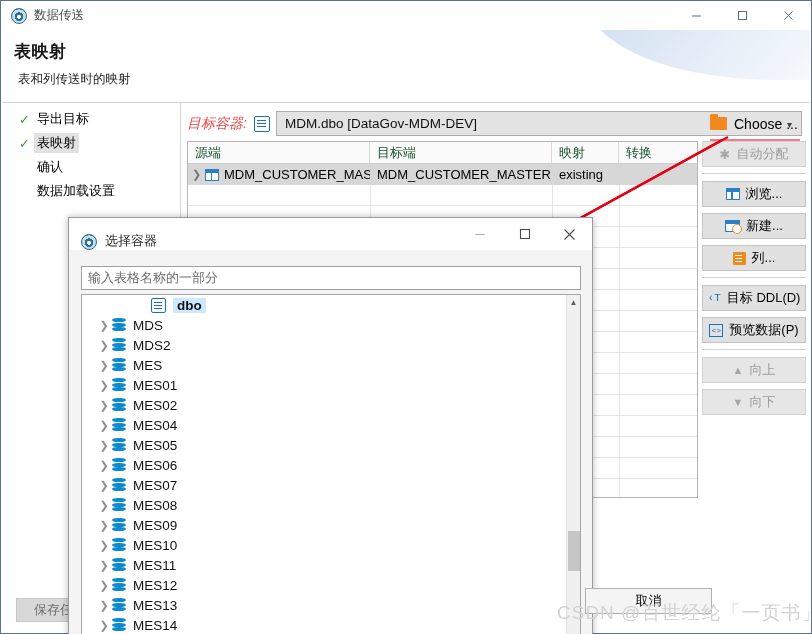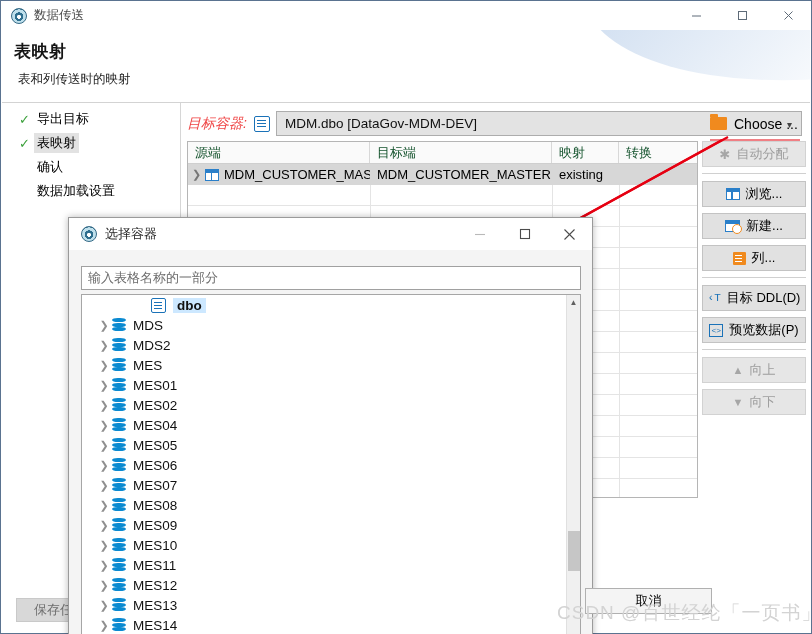--- a/index.html
+++ b/index.html
@@ -134,21 +134,21 @@
   }
 
   
   .arrow-svg { position:absolute; left:0; top:0; width:812px; height:634px; pointer-events:none; }
 
   
   .dialog {
     position:absolute; left:68px; top:217px; width:525px; height:430px;
     background:#f4f4f4; border:1px solid #9a9a9a; box-shadow:0 0 7px rgba(0,0,0,.28);
   }
-  .dlg-title { position:relative; height:32px; background:#fff; display:flex; align-items:center; }
+  .dlg-title { position:relative; height:32px; background:#fff; display:flex; align-items:flex-end; }
   .dlg-ico {
     width:16px;height:16px;margin-left:12px;margin-right:8px;border-radius:50%;
     background: radial-gradient(circle at 50% 55%, #ffffff 0 18%, #2e6e8e 19% 42%, #bfe0ec 43% 70%, #2e6e8e 71% 100%);
     border:1px solid #356a86; flex:none;
   }
   .dlg-title-text { font-size:13px; color:#1f1f1f; }
   .dlg-wc { position:absolute; right:0; top:0; height:32px; display:flex; }
   .dwc { width:45px; height:32px; display:flex; align-items:center; justify-content:center; color:#4b4b4b;}
   .dwc.min { color:#b9b9b9; }
 

